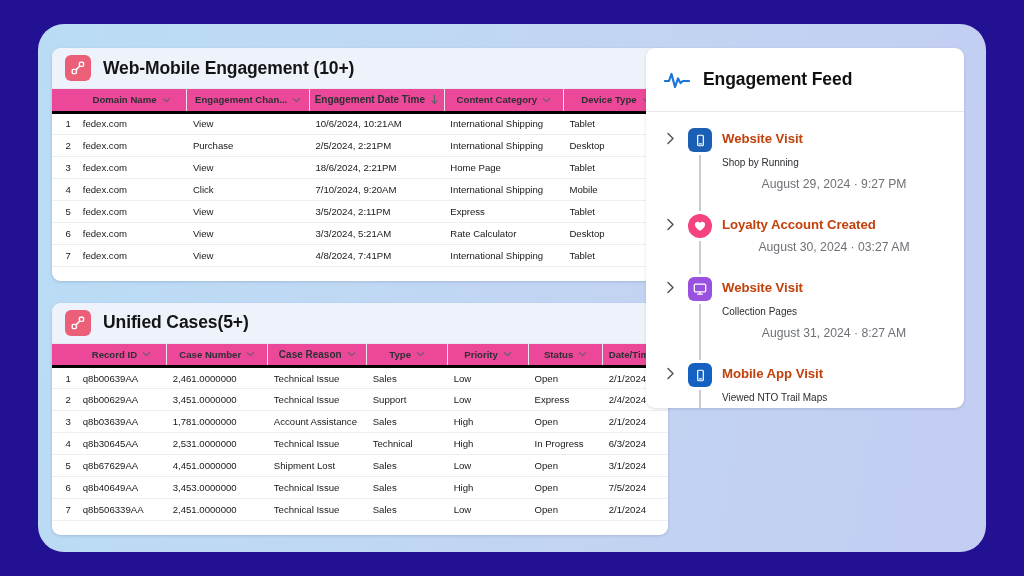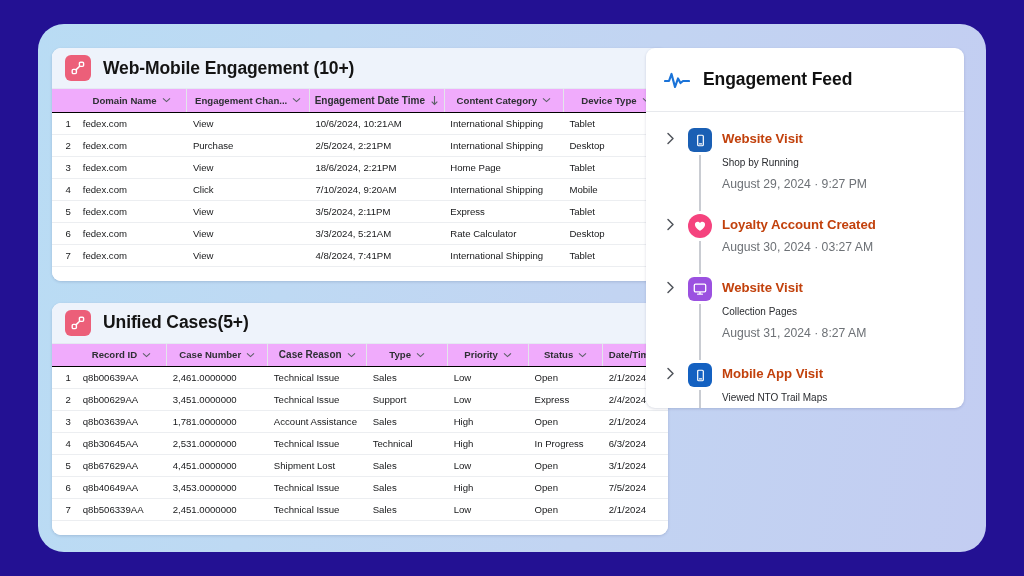--- a/index.html
+++ b/index.html
@@ -57,22 +57,22 @@
     color: #141414;
     letter-spacing: -.1px;
   }
   
   table.grid {
     width: 100%;
     border-collapse: collapse;
     table-layout: fixed;
   }
   table.grid thead th {
-    background: #f0abfc;
-    border-bottom: 1px solid #000000;
+    background: #ec4899;
+    border-bottom: 3px solid #000000;
     border-right: 1px solid #e3e6ea;
     height: 23px;
     font-size: 9.6px;
     font-weight: 700;
     color: #2d2f33;
     padding: 0 6px;
     white-space: nowrap;
     overflow: hidden;
   }
   table.grid thead th:last-child { border-right: none; }
@@ -159,21 +159,21 @@
   .f-text { flex: 1 1 auto; padding-bottom: 20px; }
   .f-title {
     font-size: 13.2px; font-weight: 700; color: #c2410c;
     line-height: 22px;
     letter-spacing: -.05px;
   }
   .f-sub {
     font-size: 10px; color: #2a2c30; line-height: 21px; margin-top: 2px;
   }
   .f-date {
-    font-size: 12.2px; color: #6d7176; line-height: 20px; margin-top: 1px;
+    font-size: 12.2px; color: #6d7176; line-height: 20px; margin-top: 1px; text-align: center;
   }
   .feed-foot {
     border-top: 1px solid #e7e9ed;
     height: 50px;
     display: flex; align-items: center; justify-content: center;
     flex: 0 0 auto;
   }
   .view-all {
     font-size: 18px; color: #0f766e; cursor: pointer; margin-left: 36px;
   }

